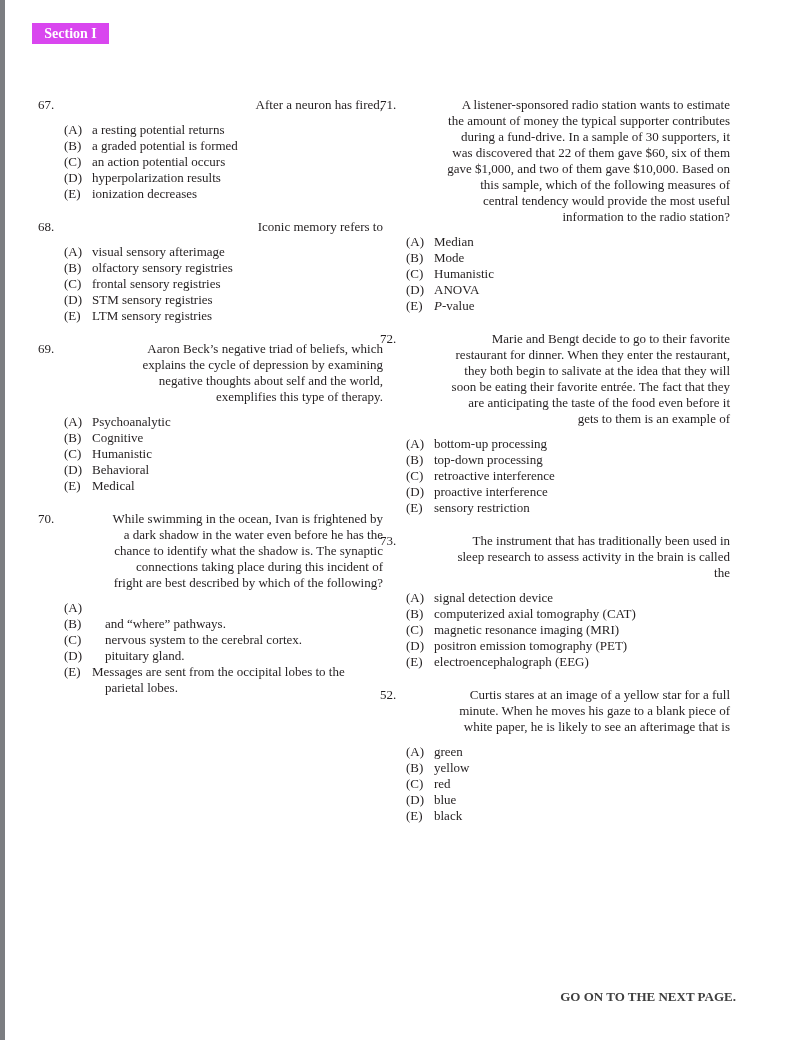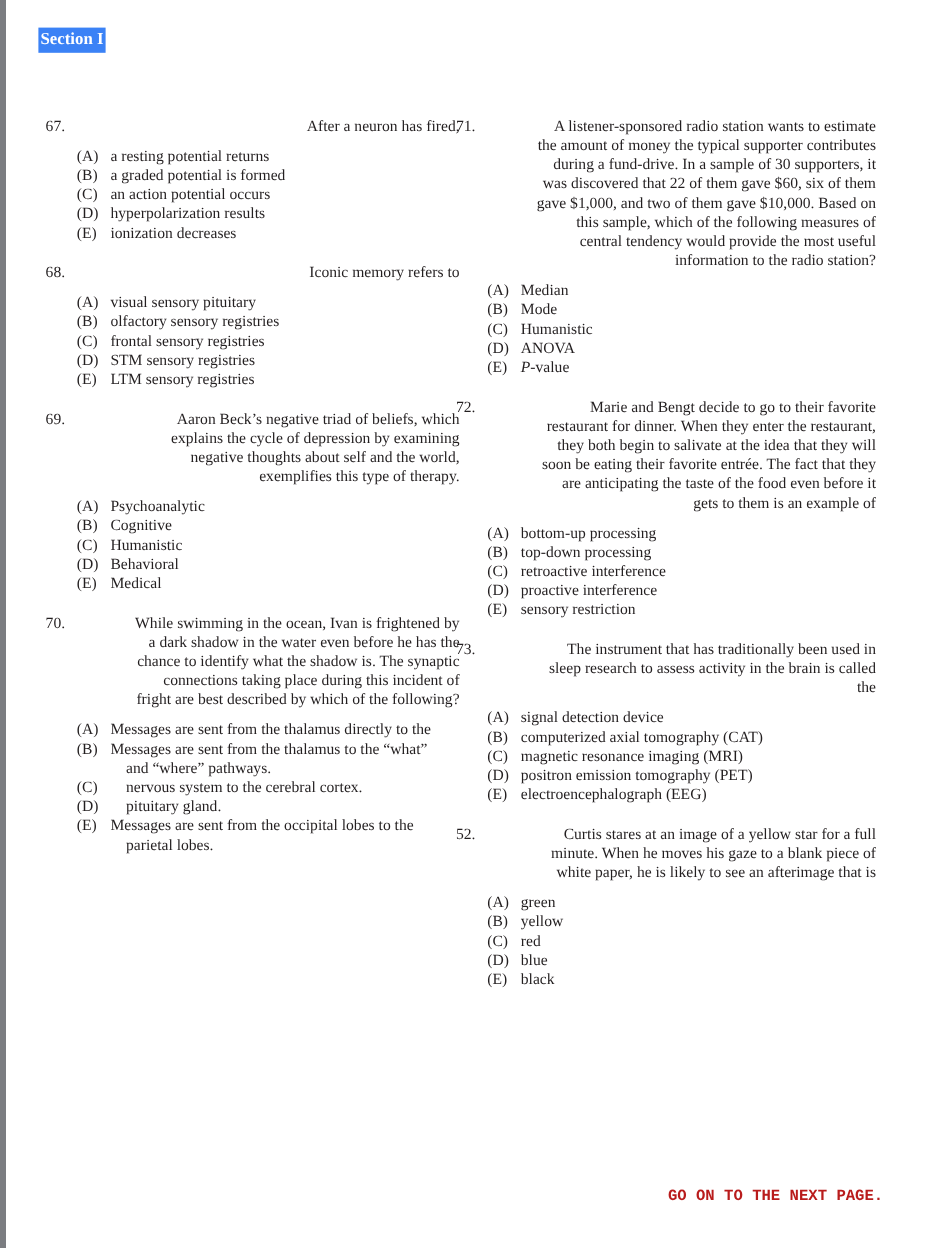--- a/index.html
+++ b/index.html
@@ -3,42 +3,42 @@
   <meta charset="utf-8">
   <style>
     html, body { margin: 0; padding: 0; }
     body {
       width: 788px; height: 1040px; position: relative; overflow: hidden;
       background: #ffffff; color: #231f20;
       font-family: "Liberation Serif", "DejaVu Serif", serif;
     }
     .left-bar { position: absolute; left: 0; top: 0; width: 5px; height: 1040px; background: #7b7d81; }
     .section-badge {
-      position: absolute; left: 32px; top: 23px; height: 21px; width: 56px;
-      background: #3b82f6; color: #fff;
+      position: absolute; left: 32px; top: 23px; height: 21px; width: 77px;
+      background: #d946ef; color: #fff;
       font-family: "Liberation Serif", serif; font-weight: bold; font-size: 14px;
       display: flex; align-items: center; justify-content: center;
     }
     .col { position: absolute; top: 97px; }
     .col-left { left: 38px; width: 345px; }
     .col-right { left: 380px; width: 350px; }
     .question { font-size: 13px; line-height: 16px; margin-bottom: 17px; }
     .stem { display: flex; gap: 40px; }
     .qnum { width: 26px; flex-shrink: 0; }
     .stem-text { flex: 1; text-align: right; }
     .choices { margin-top: 9px; padding-left: 26px; }
     .choice { display: flex; }
     .clabel { width: 28px; flex-shrink: 0; }
     .ctext { flex: 1; padding-left: 0; }
     .ctext .cont { display: block; padding-left: 13px; }
     .italic-p { font-style: italic; }
     .footer {
       position: absolute; right: 52px; top: 989px;
-      font-family: Liberation Mono, monospace; font-weight: bold; font-size: 13px;
-      color: #b91c1c;
+      font-family: Liberation Serif, serif; font-weight: bold; font-size: 13px;
+      color: #404040;
       text-align: center;
     }
   </style>
 </head>
 <body>
 
 <div class="left-bar"></div>
 
 <div class="section-badge">Section I</div>
 
@@ -74,21 +74,21 @@
   </div>
 
   <div class="question">
     <div class="stem">
       <span class="qnum">68.</span>
       <span class="stem-text">Iconic memory refers to</span>
     </div>
     <div class="choices">
       <div class="choice">
           <span class="clabel">(A)</span>
-          <span class="ctext">visual sensory pituitary</span>
+          <span class="ctext">visual sensory afterimage</span>
         </div>
       <div class="choice">
           <span class="clabel">(B)</span>
           <span class="ctext">olfactory sensory registries</span>
         </div>
       <div class="choice">
           <span class="clabel">(C)</span>
           <span class="ctext">frontal sensory registries</span>
         </div>
       <div class="choice">
@@ -132,25 +132,25 @@
   </div>
 
   <div class="question">
     <div class="stem">
       <span class="qnum">70.</span>
       <span class="stem-text">While swimming in the ocean, Ivan is frightened by a dark shadow in the water even before he has the chance to identify what the shadow is. The synaptic connections taking place during this incident of fright are best described by which of the following?</span>
     </div>
     <div class="choices">
       <div class="choice">
           <span class="clabel">(A)</span>
-          <span class="ctext"><span>Messages are sent from the thalamus directly to the</span></span>
-        </div>
-      <div class="choice">
-          <span class="clabel">(B)</span>
-          <span class="ctext"><span>Messages are sent from the thalamus to the “what”</span><span class="cont">and “where” pathways.</span></span>
+          <span class="ctext"></span>
+        </div>
+      <div class="choice">
+          <span class="clabel">(B)</span>
+          <span class="ctext"><span class="cont">and “where” pathways.</span></span>
         </div>
       <div class="choice">
           <span class="clabel">(C)</span>
           <span class="ctext"><span class="cont">nervous system to the cerebral cortex.</span></span>
         </div>
       <div class="choice">
           <span class="clabel">(D)</span>
           <span class="ctext"><span class="cont">pituitary gland.</span></span>
         </div>
       <div class="choice">

